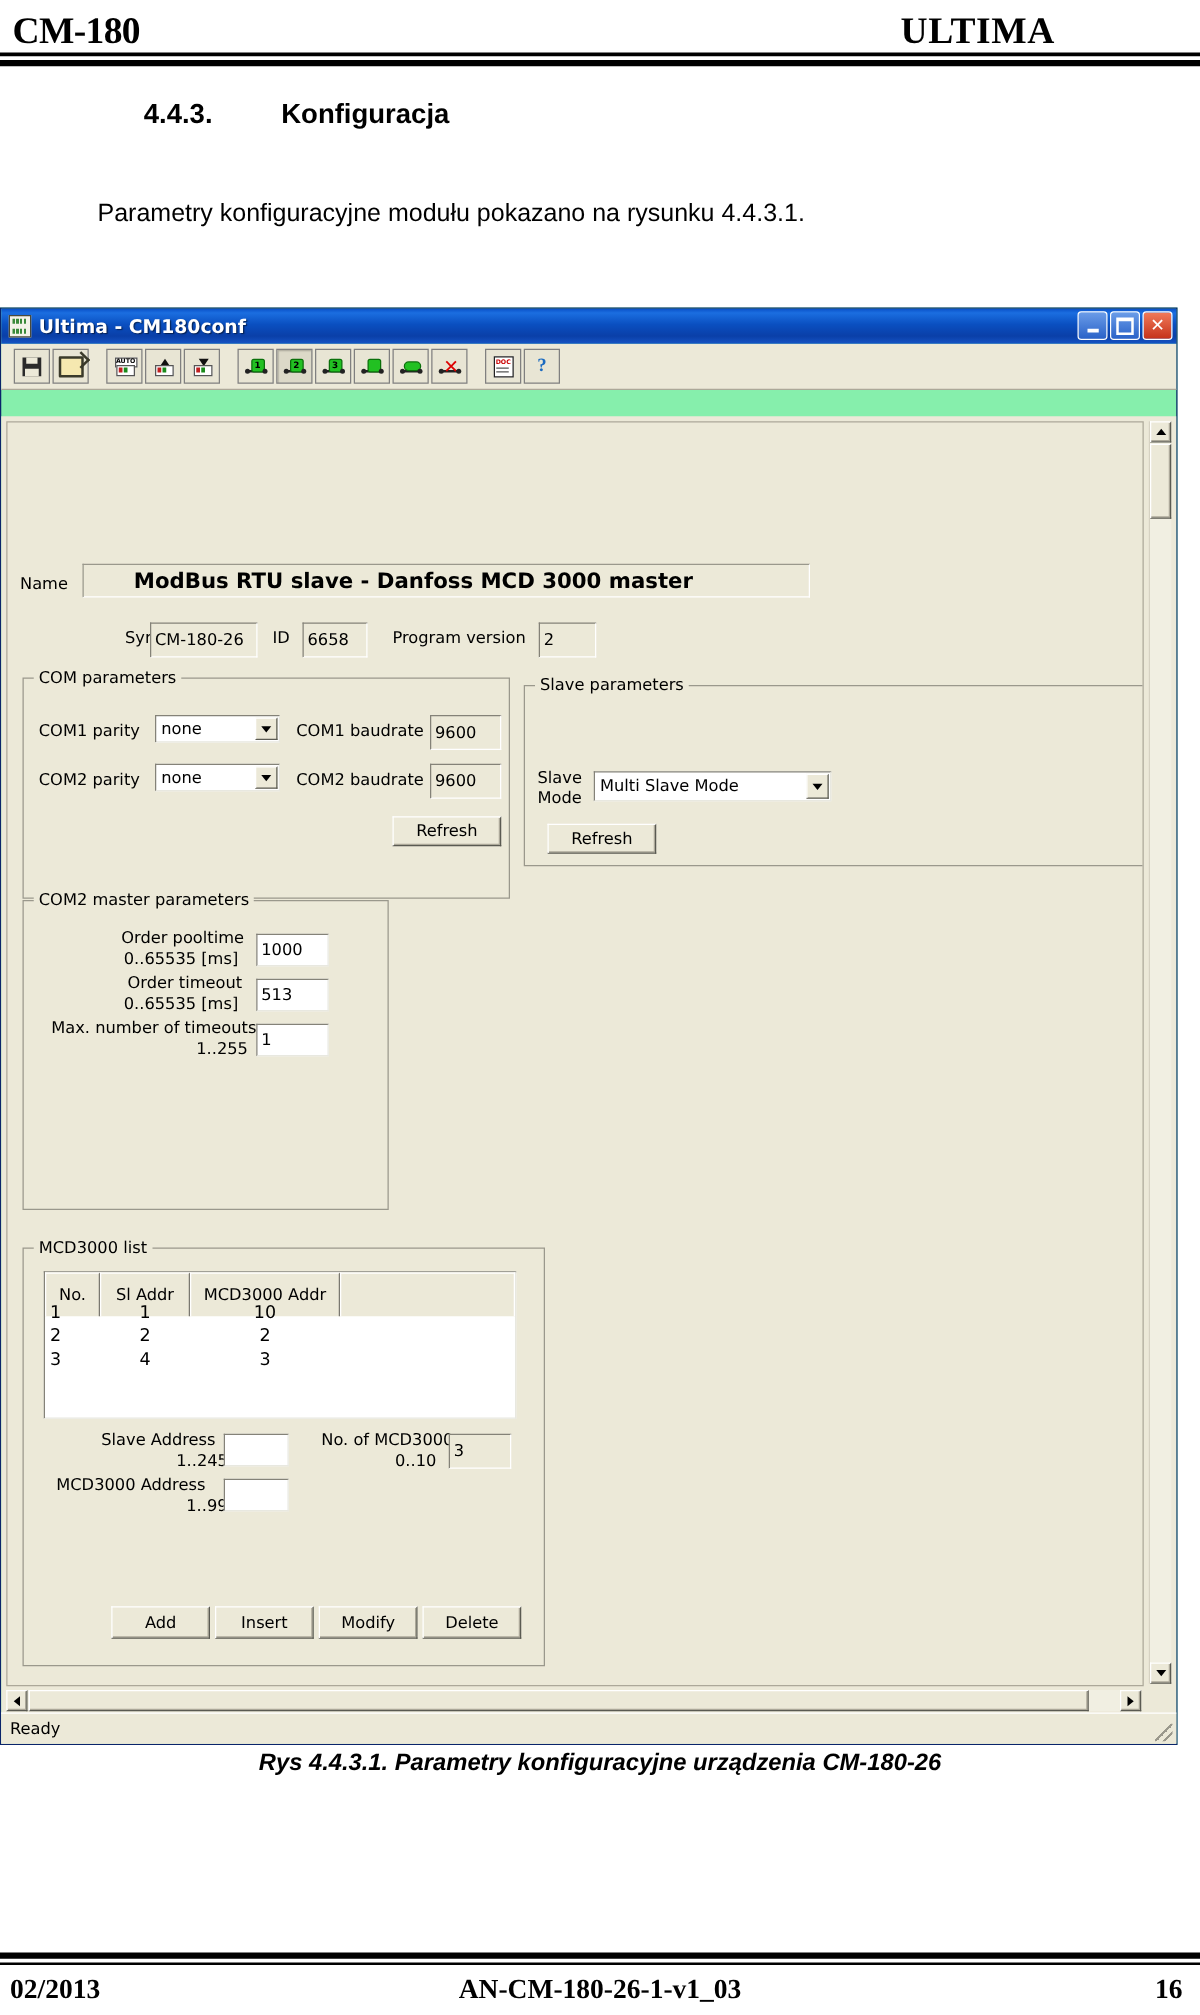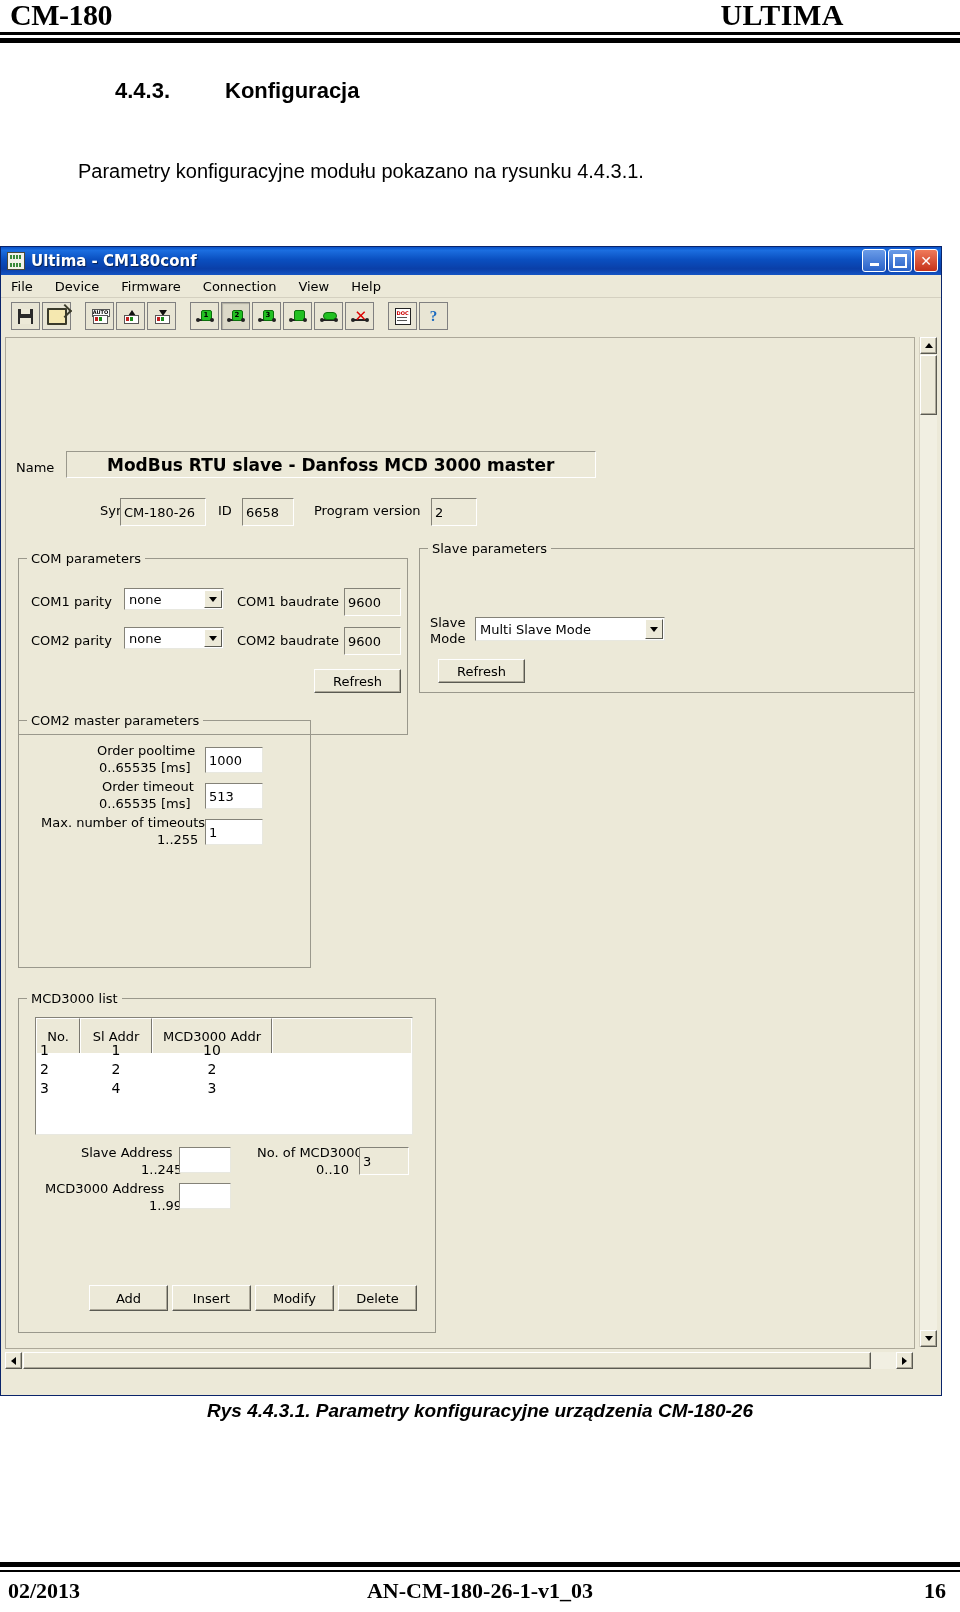--- a/index.html
+++ b/index.html
@@ -4,21 +4,21 @@
 <style>
   html,body{margin:0;padding:0;}
   body{
     width:960px;height:1612px;background:#ffffff;
     font-family:"Liberation Sans",sans-serif;
     overflow:hidden;position:relative;
   }
 
   
   .doc-header{
-    position:absolute;left:0;top:0;width:856px;height:46px;
+    position:absolute;left:0;top:10px;width:856px;height:46px;
   }
   .doc-header .hdr-left{
     position:absolute;left:10px;top:-2px;
     font-family:"Liberation Serif",serif;font-weight:bold;font-size:30px;color:#000;
     letter-spacing:-.5px;
   }
   .doc-header .hdr-right{
     position:absolute;right:12px;top:-2px;
     font-family:"Liberation Serif",serif;font-weight:bold;font-size:30px;color:#000;
     letter-spacing:.5px;
@@ -266,28 +266,20 @@
         </div>
       <div class="wbtn max">
           <span class="gl-max"></span>
         </div>
       <div class="wbtn close">
           <span class="gl-close">✕</span>
         </div>
     </div>
   </div>
 
-  <div class="menubar">
-    <div class="menu-item">File</div>
-    <div class="menu-item">Device</div>
-    <div class="menu-item">Firmware</div>
-    <div class="menu-item">Connection</div>
-    <div class="menu-item">View</div>
-    <div class="menu-item">Help</div>
-  </div>
 
   <div class="toolbar">
     <div class="tbtn bordered">
         <span class="g-save"></span>
       </div>
     <div class="tbtn bordered">
         <span class="g-open"></span>
       </div>
     <div class="tsep"></div>
     <div class="tbtn bordered">
@@ -364,32 +356,32 @@
     <div class="tbtn bordered">
         <span class="g-help">?</span>
       </div>
   </div>
 
   <div class="client">
 
     <div class="canvas">
 
       <span class="lbl" style="left:10px;top:122px;">Name</span>
-      <div class="name-field" style="left:60px;top:113px;width:530px;height:27px;">ModBus RTU slave - Danfoss MCD 3000 master</div>
+      <div class="name-field" style="left:60px;top:113px;width:582px;height:27px;">ModBus RTU slave - Danfoss MCD 3000 master</div>
 
       <span class="lbl" style="left:58px;top:165px;margin-left:36px;">Symbol</span>
       <div class="ro-field" style="left:114px;top:160px;width:86px;height:22px;">CM-180-26</div>
 
       <span class="lbl" style="left:212px;top:165px;">ID</span>
       <div class="ro-field" style="left:236px;top:160px;width:52px;height:22px;">6658</div>
 
       <span class="lbl" style="left:308px;top:165px;">Program version</span>
       <div class="ro-field" style="left:425px;top:160px;width:46px;height:22px;">2</div>
 
-      <div class="grp" style="left:12px;top:220px;width:390px;height:177px;">
+      <div class="grp" style="left:12px;top:204px;width:390px;height:177px;">
         <span class="grp-title">COM parameters</span>
 
         <span class="lbl" style="left:12px;top:35px;">COM1 parity</span>
         <div class="combo" style="left:105px;top:29px;width:100px;height:22px;">
           <span>none</span>
           <span class="arrow">
               <i></i>
             </span>
         </div>
         <span class="lbl" style="left:218px;top:35px;">COM1 baudrate</span>
@@ -498,20 +490,24 @@
     <div class="hsb">
       <div class="sb-btn" style="position:absolute;left:0;top:0;width:17px;height:17px;">
           <span class="tri lt"></span>
         </div>
       <div class="sb-thumb" style="position:absolute;left:18px;top:0;width:848px;height:17px;"></div>
       <div class="sb-btn" style="position:absolute;right:0;top:0;width:17px;height:17px;">
           <span class="tri rt"></span>
         </div>
     </div>
 
+    <div class="statusbar">
+      <span class="status-text">Ready</span>
+      <span class="grip"></span>
+    </div>
   </div>
 </div>
 
 <div class="caption">Rys 4.4.3.1. Parametry konfiguracyjne urządzenia CM-180-26</div>
 
 <div class="doc-footer">
   <div class="rule-thick" style="top:22px;height:5px;"></div>
   <div class="rule-thick" style="top:30px;height:2px;"></div>
   <div class="ft ft-left">02/2013</div>
   <div class="ft ft-center">AN-CM-180-26-1-v1_03</div>

